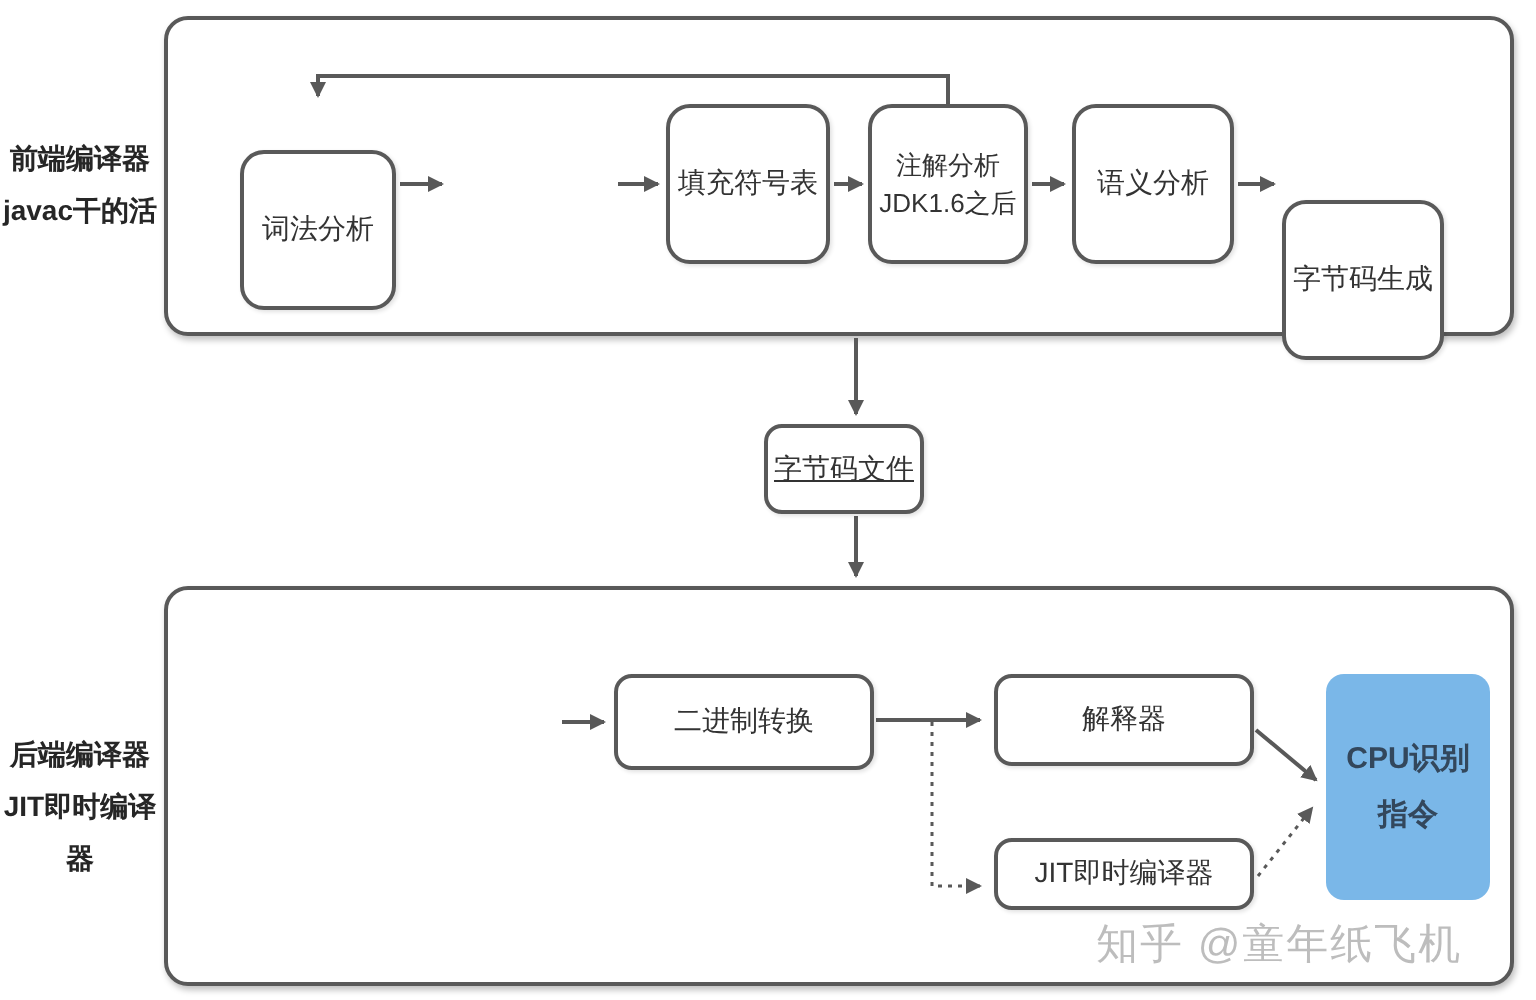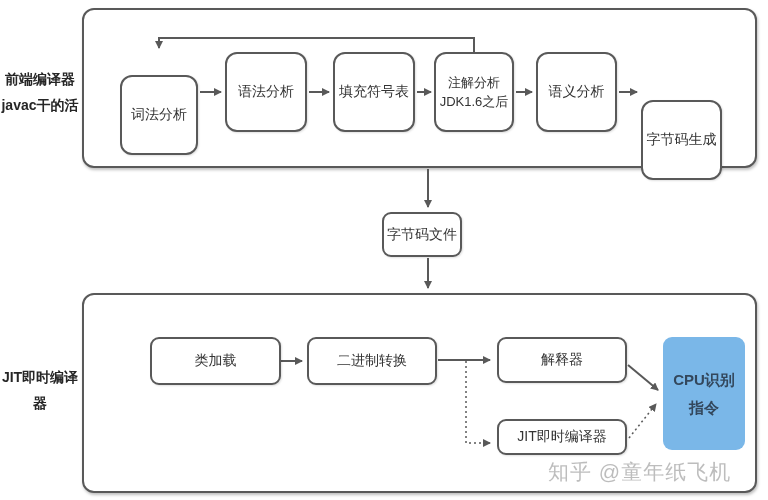--- a/index.html
+++ b/index.html
@@ -117,50 +117,45 @@
   <div class="group-container" style="left:82px; top:8px; width:675px; height:160px;"></div>
 
   <div class="side-label" style="left:0px; top:66px;">
     <div>前端编译器</div>
     <div>javac干的活</div>
   </div>
 
   <div class="node" style="left:120px; top:52px; width:78px; height:80px;margin-top:23px;">
     <span>词法分析</span>
   </div>
-  <div class="node" style="left:225px; top:52px; width:82px; height:80px;">
-    <span>语法分析</span>
-  </div>
   <div class="node" style="left:333px; top:52px; width:82px; height:80px;">
     <span>填充符号表</span>
   </div>
   <div class="node two-line" style="left:434px; top:52px; width:80px; height:80px;">
     <span class="subline">注解分析</span>
     <span class="subline">JDK1.6之后</span>
   </div>
   <div class="node" style="left:536px; top:52px; width:81px; height:80px;">
     <span>语义分析</span>
   </div>
   <div class="node" style="left:641px; top:52px; width:81px; height:80px;margin-top:48px;">
     <span>字节码生成</span>
   </div>
 
-  <div class="node small-radius" style="left:382px; top:212px; width:80px; height:45px;">
+  <div class="node small-radius" style="left:382px; top:212px; width:80px; height:45px;text-decoration:underline;">
     <span>字节码文件</span>
   </div>
 
   <div class="group-container" style="left:82px; top:293px; width:675px; height:200px;"></div>
 
   <div class="side-label" style="left:0px; top:364px;">
+    <div>后端编译器</div>
     <div>JIT即时编译器</div>
   </div>
 
-  <div class="node small-radius" style="left:150px; top:337px; width:131px; height:48px;">
-    <span>类加载</span>
-  </div>
   <div class="node small-radius" style="left:307px; top:337px; width:130px; height:48px;">
     <span>二进制转换</span>
   </div>
   <div class="node small-radius" style="left:497px; top:337px; width:130px; height:46px;">
     <span>解释器</span>
   </div>
   <div class="node small-radius" style="left:497px; top:419px; width:130px; height:36px;">
     <span>JIT即时编译器</span>
   </div>
   <div class="cpu-node" style="left:663px; top:337px; width:82px; height:113px;">

